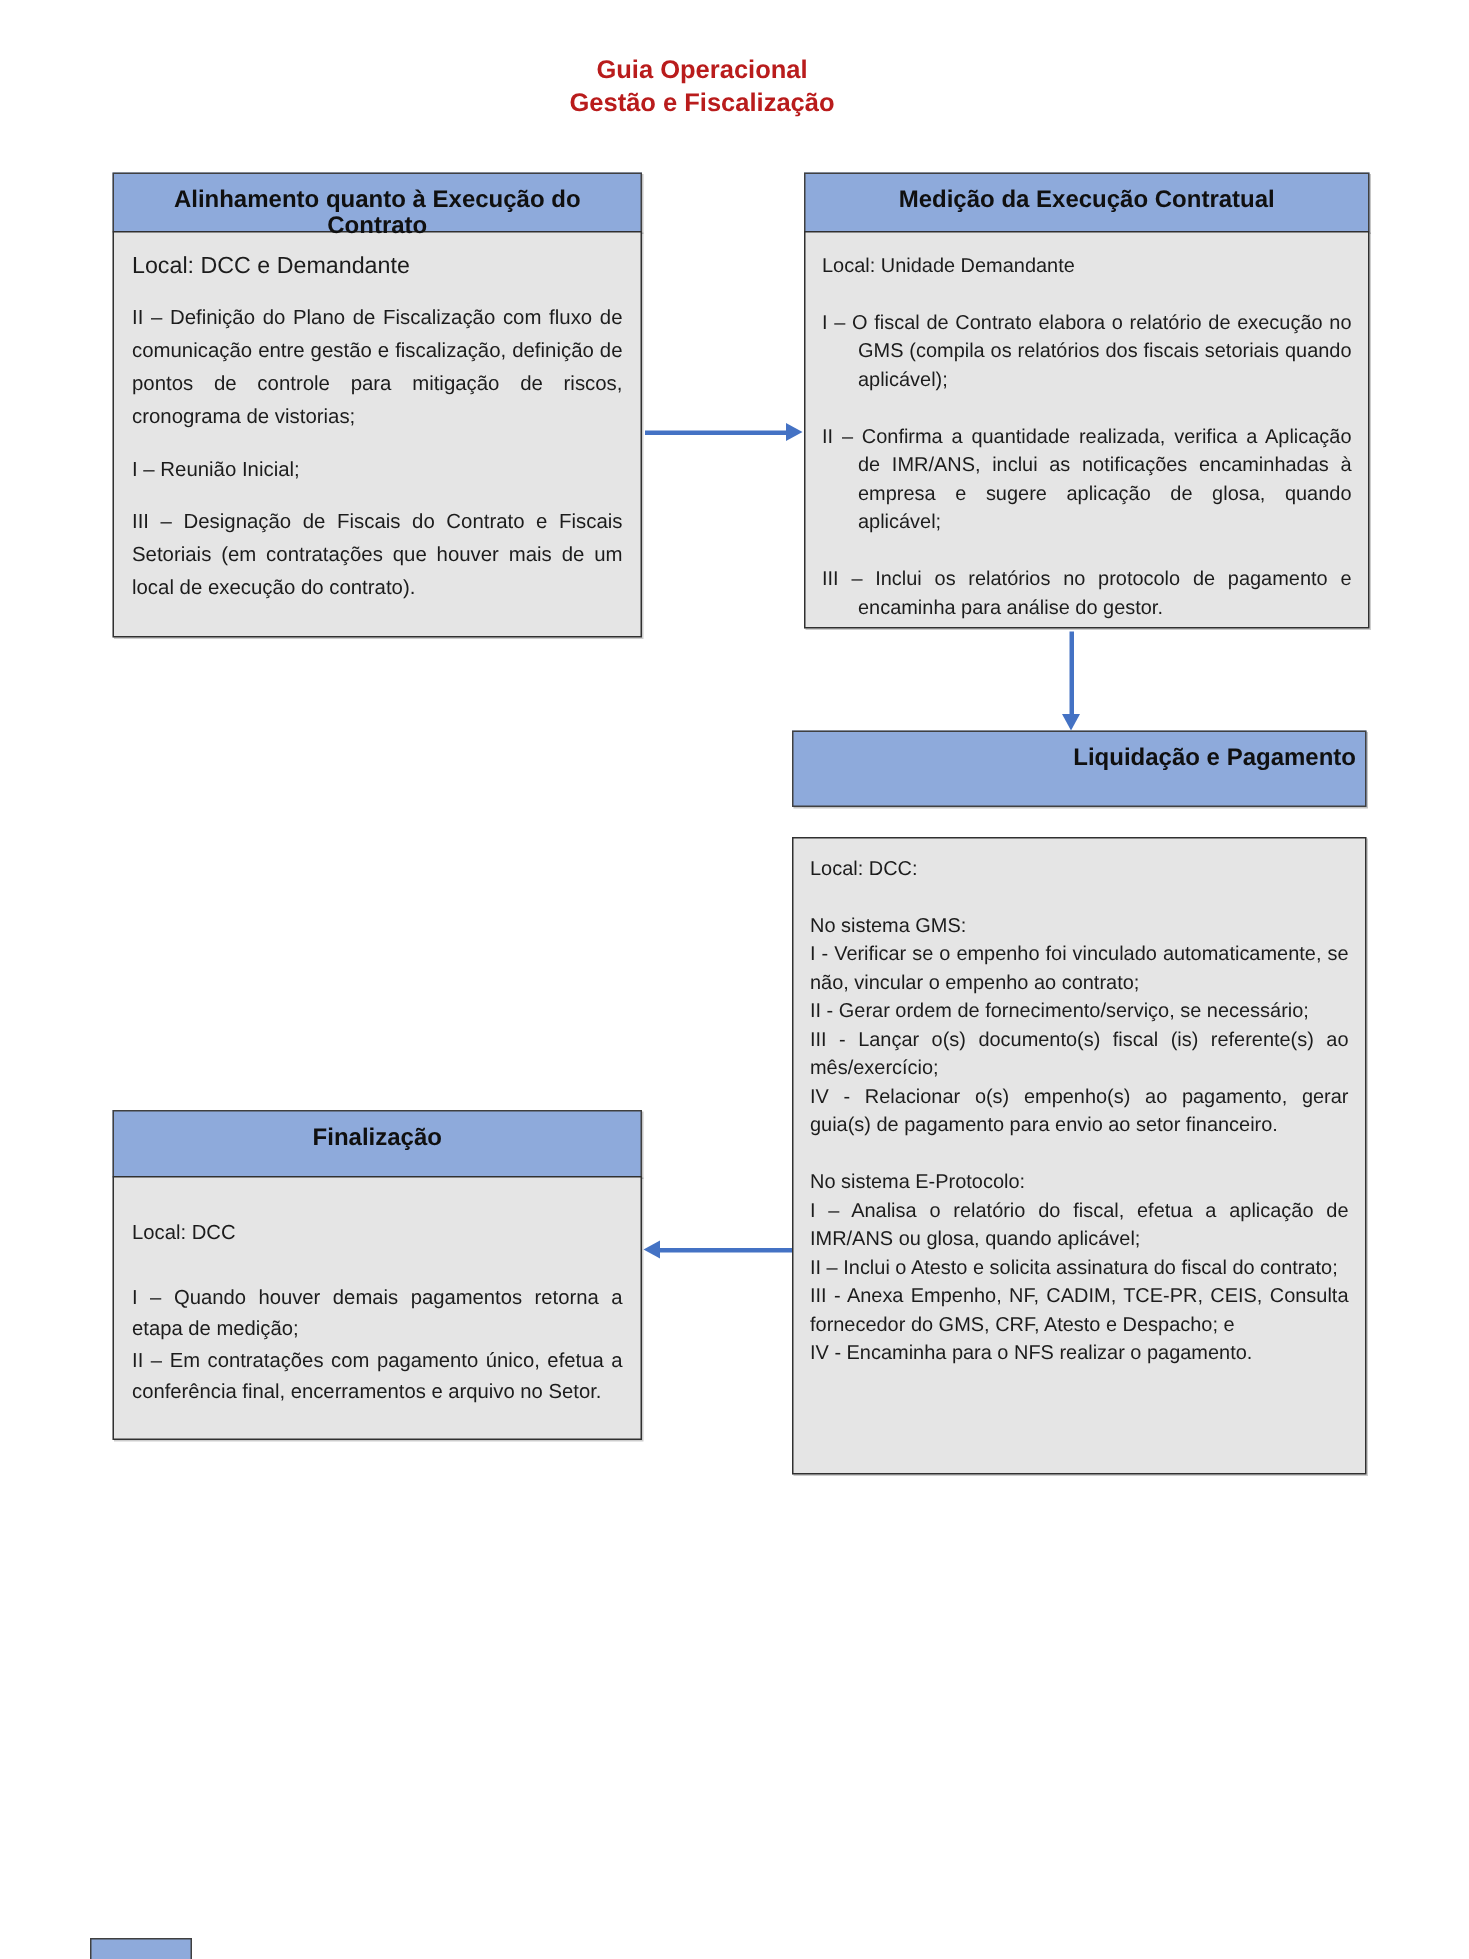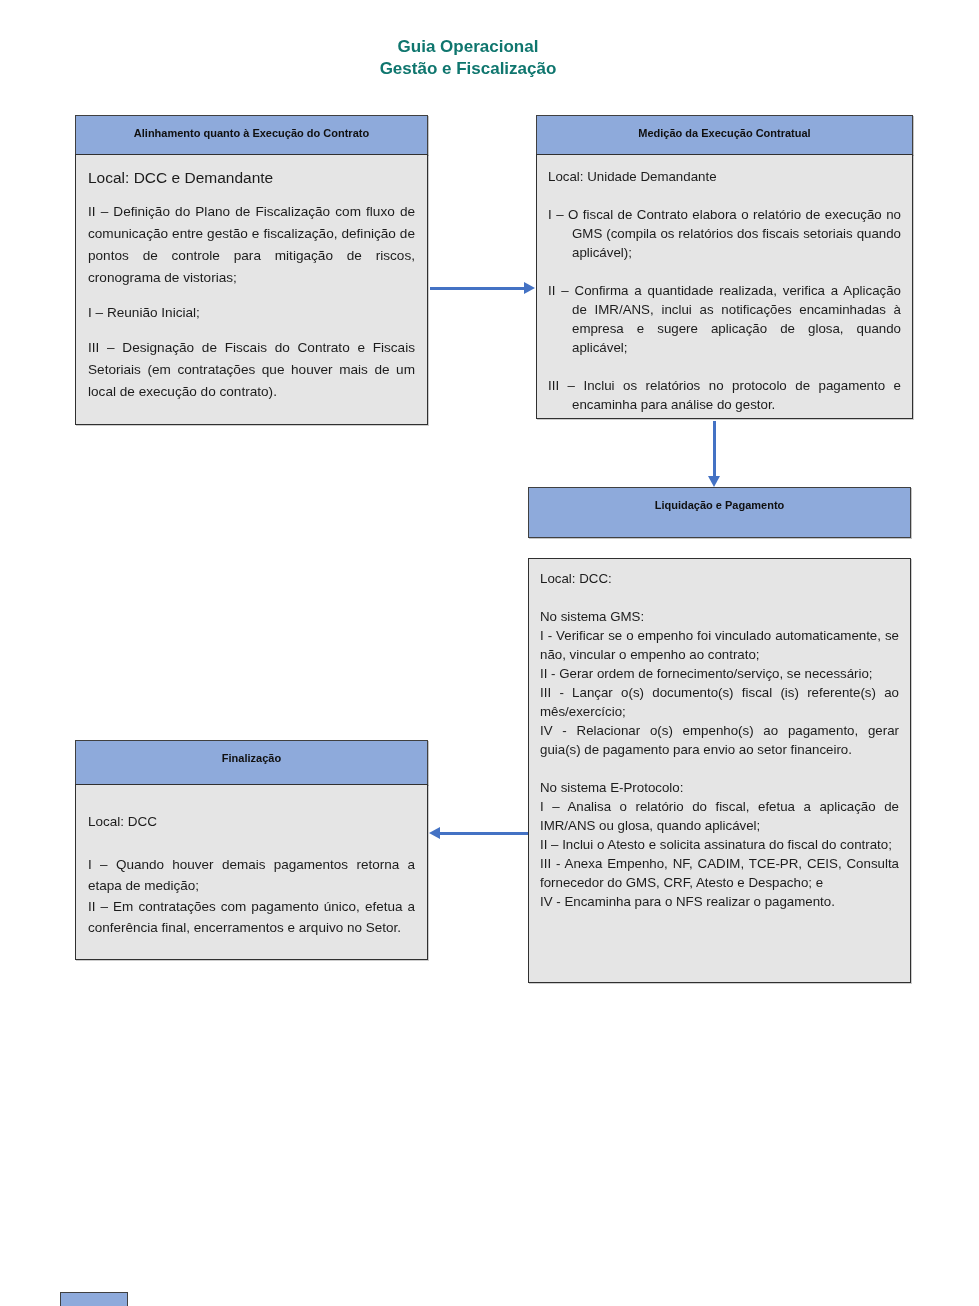--- a/index.html
+++ b/index.html
@@ -3,28 +3,28 @@
 <meta charset="utf-8">
 <style>
   html,body{margin:0;padding:0;background:#fff;}
   .page{
     position:relative;width:979px;height:1306px;background:#ffffff;
     font-family:"Liberation Sans","DejaVu Sans",sans-serif;color:#1c1c1c;
     overflow:hidden;
   }
   .doc-title{
     position:absolute;left:0;top:36px;width:936px;text-align:center;
-    font-weight:bold;font-size:17px;line-height:22px;color:#0f766e;
+    font-weight:bold;font-size:17px;line-height:22px;color:#b91c1c;
   }
   .flowbox{position:absolute;box-sizing:border-box;}
   .flowbox .hdr{
     box-sizing:border-box;width:100%;
     background:var(--header-fill,#8EAADB);
     border:1.6px solid var(--header-border,#404040);
-    font-weight:bold;font-size:11px;line-height:17px;text-align:center;
+    font-weight:bold;font-size:16px;line-height:17px;text-align:center;
     padding:9px 6px 0 6px;color:#101010;
     box-shadow:1px 1px 0 rgba(90,90,90,.35);
   }
   .flowbox .bdy{
     box-sizing:border-box;width:100%;margin-top:-1px;
     background:#e5e5e5;
     border:1.4px solid var(--box-border,#303030);
     text-align:justify;color:#1c1c1c;
     box-shadow:1px 1px 0 rgba(90,90,90,.3);
   }
@@ -84,21 +84,21 @@
     <div class="hdr" style="height:40px;">Medição da Execução Contratual</div>
     <div class="bdy" style="height:265px;">
       <p class="local">Local: Unidade Demandante</p>
       <p class="hang">I – O fiscal de Contrato elabora o relatório de execução no GMS (compila os relatórios dos fiscais setoriais quando aplicável);</p>
       <p class="hang">II – Confirma a quantidade realizada, verifica a Aplicação de IMR/ANS, inclui as notificações encaminhadas à empresa e sugere aplicação de glosa, quando aplicável;</p>
       <p class="hang">III – Inclui os relatórios no protocolo de pagamento e encaminha para análise do gestor.</p>
     </div>
   </div>
 
   <div class="flowbox b3" style="left:528px;top:487px;width:383px;">
-    <div class="hdr" style="height:51px;">Liquidação e Pagamento</div>
+    <div class="hdr" style="height:51px;text-align:right;">Liquidação e Pagamento</div>
     <div class="bdy" style="height:425px;margin-top:20px;">
       <p class="local">Local: DCC:</p>
       <div class="sect">
         <p class="sect-h">No sistema GMS:</p>
         <p>I - Verificar se o empenho foi vinculado automaticamente, se não, vincular o empenho ao contrato;</p>
         <p>II - Gerar ordem de fornecimento/serviço, se necessário;</p>
         <p>III - Lançar o(s) documento(s) fiscal (is) referente(s) ao mês/exercício;</p>
         <p>IV - Relacionar o(s) empenho(s) ao pagamento, gerar guia(s) de pagamento para envio ao setor financeiro.</p>
       </div>
       <div class="sect">

